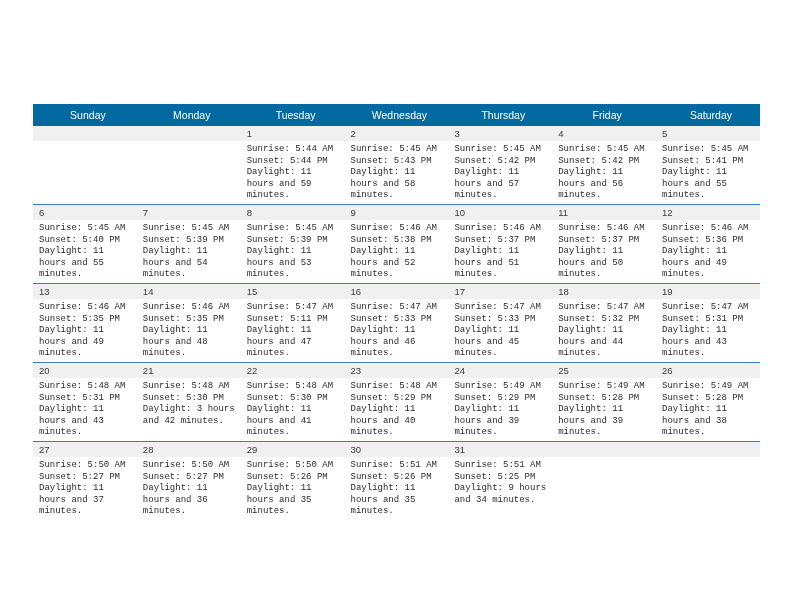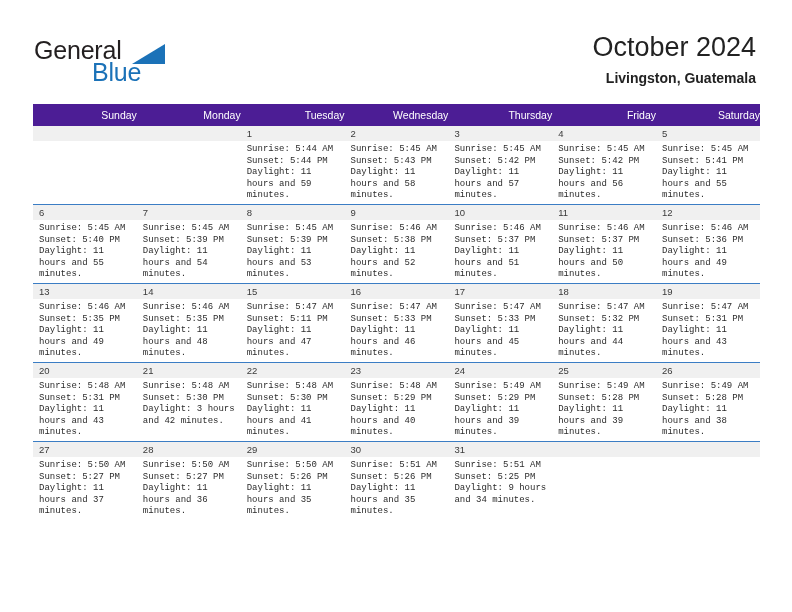--- a/index.html
+++ b/index.html
@@ -90,25 +90,25 @@
   
   .calendar {
     position: absolute;
     left: 33px;
     top: 104px;
     width: 727px;
     border-collapse: collapse;
     table-layout: fixed;
   }
   .calendar th {
-    background: #4c1d95;
+    background: #0369a1;
     color: #ffffff;
     font-size: 10.5px;
     font-weight: normal;
-    text-align: right;
+    text-align: center;
     padding: 5px 0 5px 6px;
     height: 11px;
     border: none;
   }
   .calendar td {
     vertical-align: top;
     padding: 0;
     border: none;
     border-top: 1px solid #3b7dc4;
     height: 78px;
@@ -142,30 +142,21 @@
   .cell-body div { white-space: nowrap; }
   .cell-body .wrap { white-space: normal; }
   td.empty .daynum-band { background: #f0f0f0; }
 </style>
 </head>
 <body>
 
 <div class="page">
 
   <div class="header">
-    <div class="brand">
-      <span class="brand-line1">General</span>
-      <span class="brand-triangle"></span>
-      <span class="brand-line2">Blue</span>
-    </div>
-
-    <div class="title-block">
-      <div class="cal-title">October 2024</div>
-      <div class="cal-subtitle">Livingston, Guatemala</div>
-    </div>
+
   </div>
 
   <table class="calendar">
     <thead>
       <tr>
         <th>Sunday</th>
         <th>Monday</th>
         <th>Tuesday</th>
         <th>Wednesday</th>
         <th>Thursday</th>

